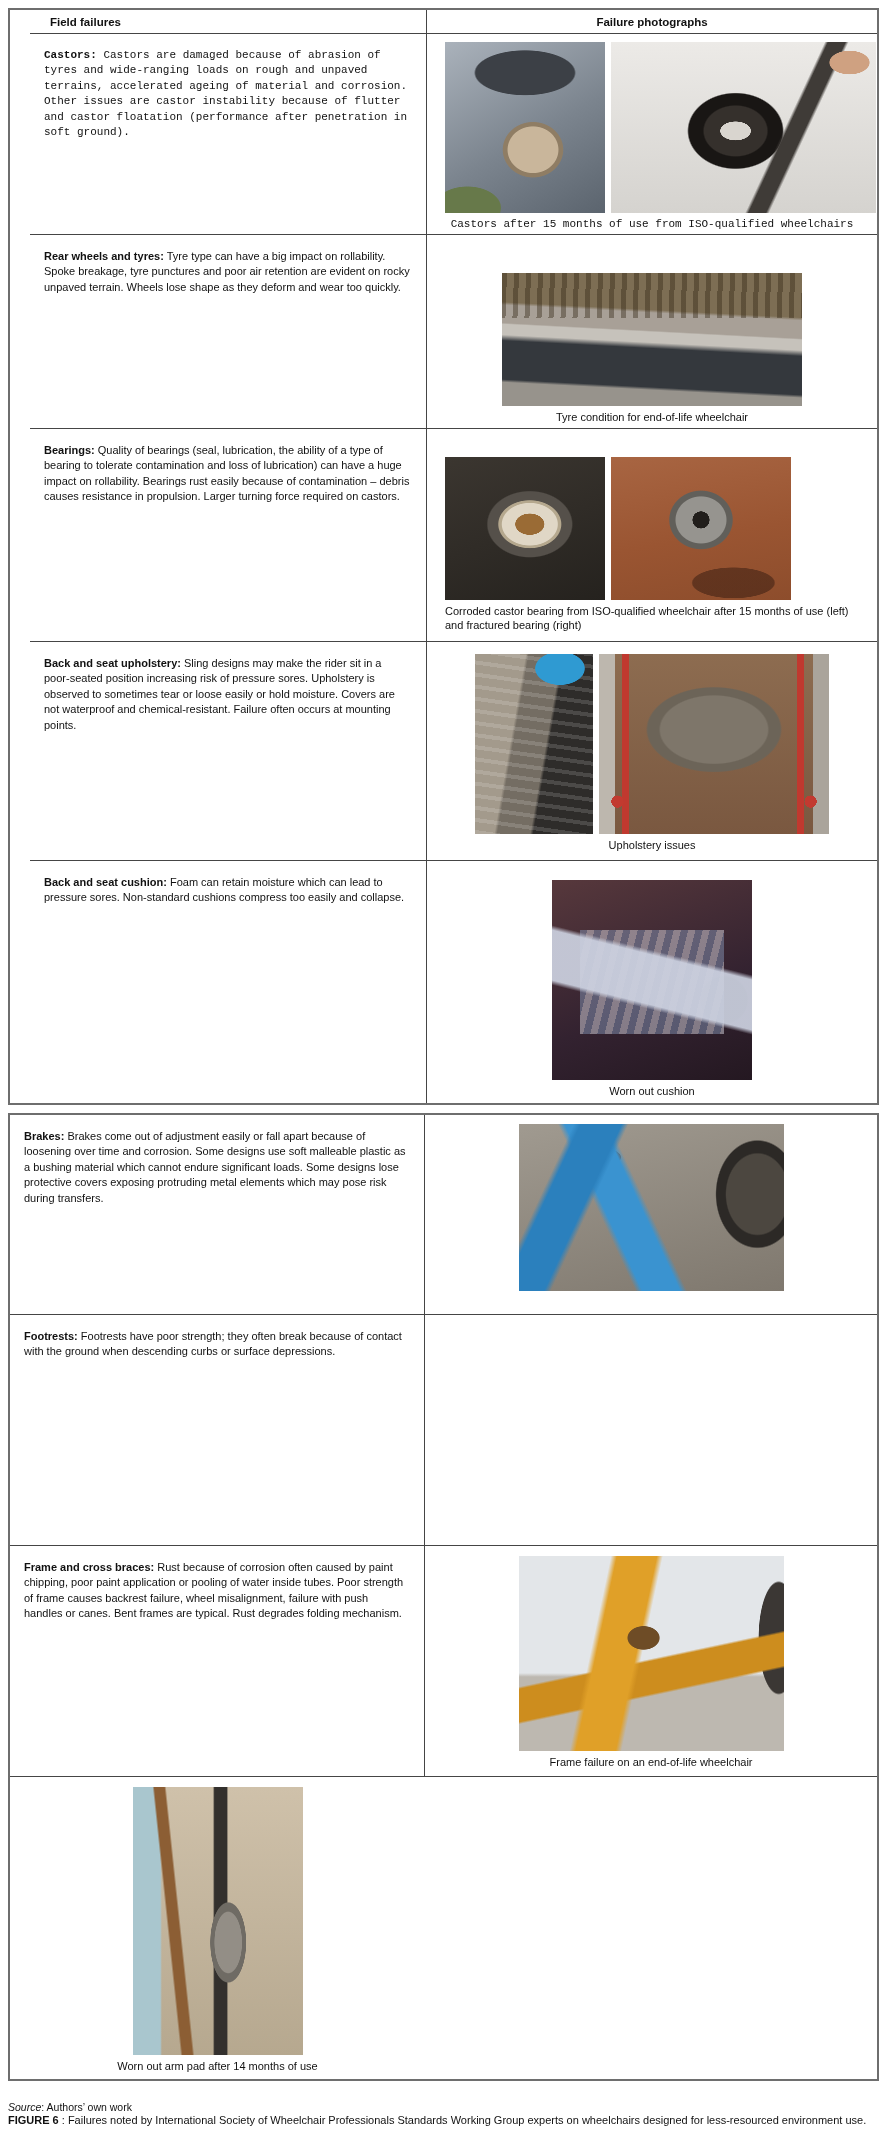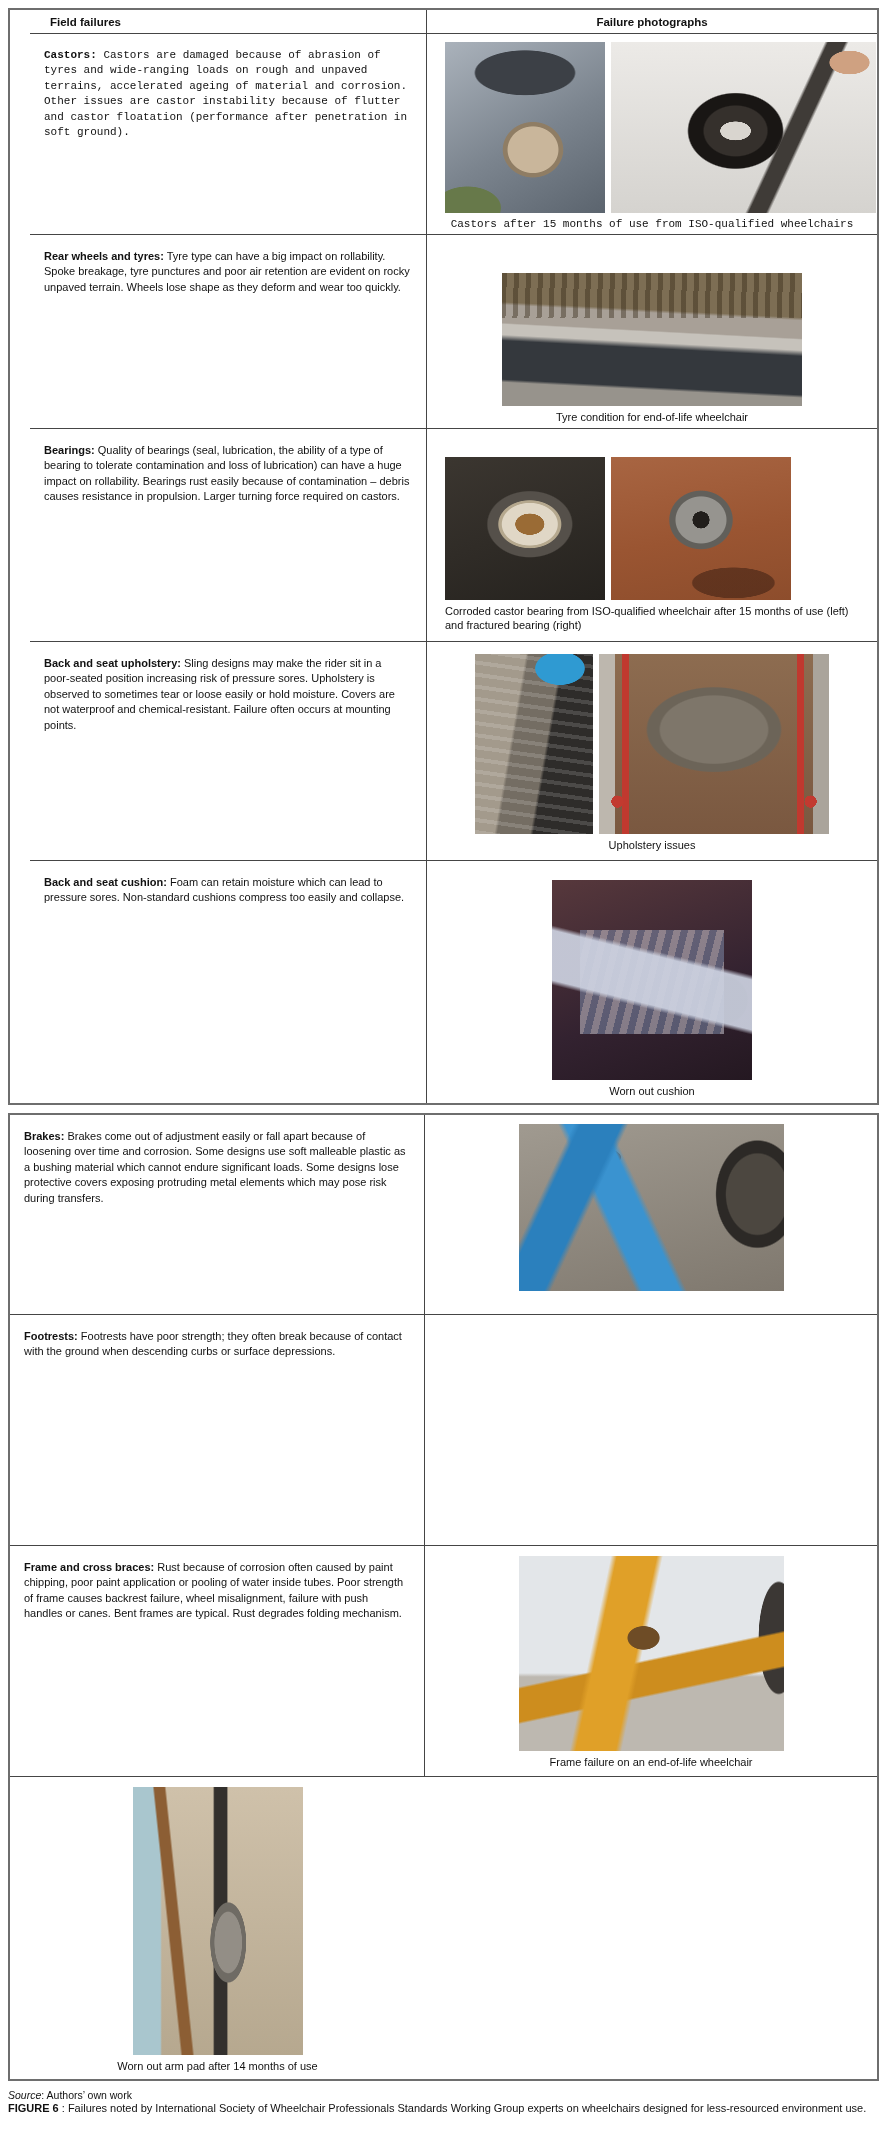--- a/index.html
+++ b/index.html
@@ -122,21 +122,21 @@
       linear-gradient(180deg, #e3e6e9 0 60%, #bdb8b0 62%); }
   .p9 { width:170px; height:268px;
     background:
       radial-gradient(ellipse 26px 58px at 56% 58%, #938e86 0 52%, #6f6b64 54% 68%, rgba(0,0,0,0) 70%),
       linear-gradient(90deg, rgba(0,0,0,0) 0 47%, #33302d 48% 55%, rgba(0,0,0,0) 56%),
       linear-gradient(84deg, rgba(0,0,0,0) 0 24%, #8c5e34 25% 30%, rgba(0,0,0,0) 31%),
       linear-gradient(90deg, #a9c6ce 0 16%, rgba(0,0,0,0) 17%),
       linear-gradient(180deg, #cfc1aa, #b6a88f); }
 
   
-  .source { margin:8px 0 0 0; font-size:10.5px; }
+  .source { margin:20px 0 0 0; font-size:10.5px; }
   .source .src-label { font-style:italic; }
   .figcap { margin:0 0 0 0; font-size:11px; line-height:1.45; max-width:860px; }
   .figcap .fig-label { font-weight:bold; }
 </style>
 </head>
 <body>
 
 <div class="page">
 
   <div class="tbl tbl1">

